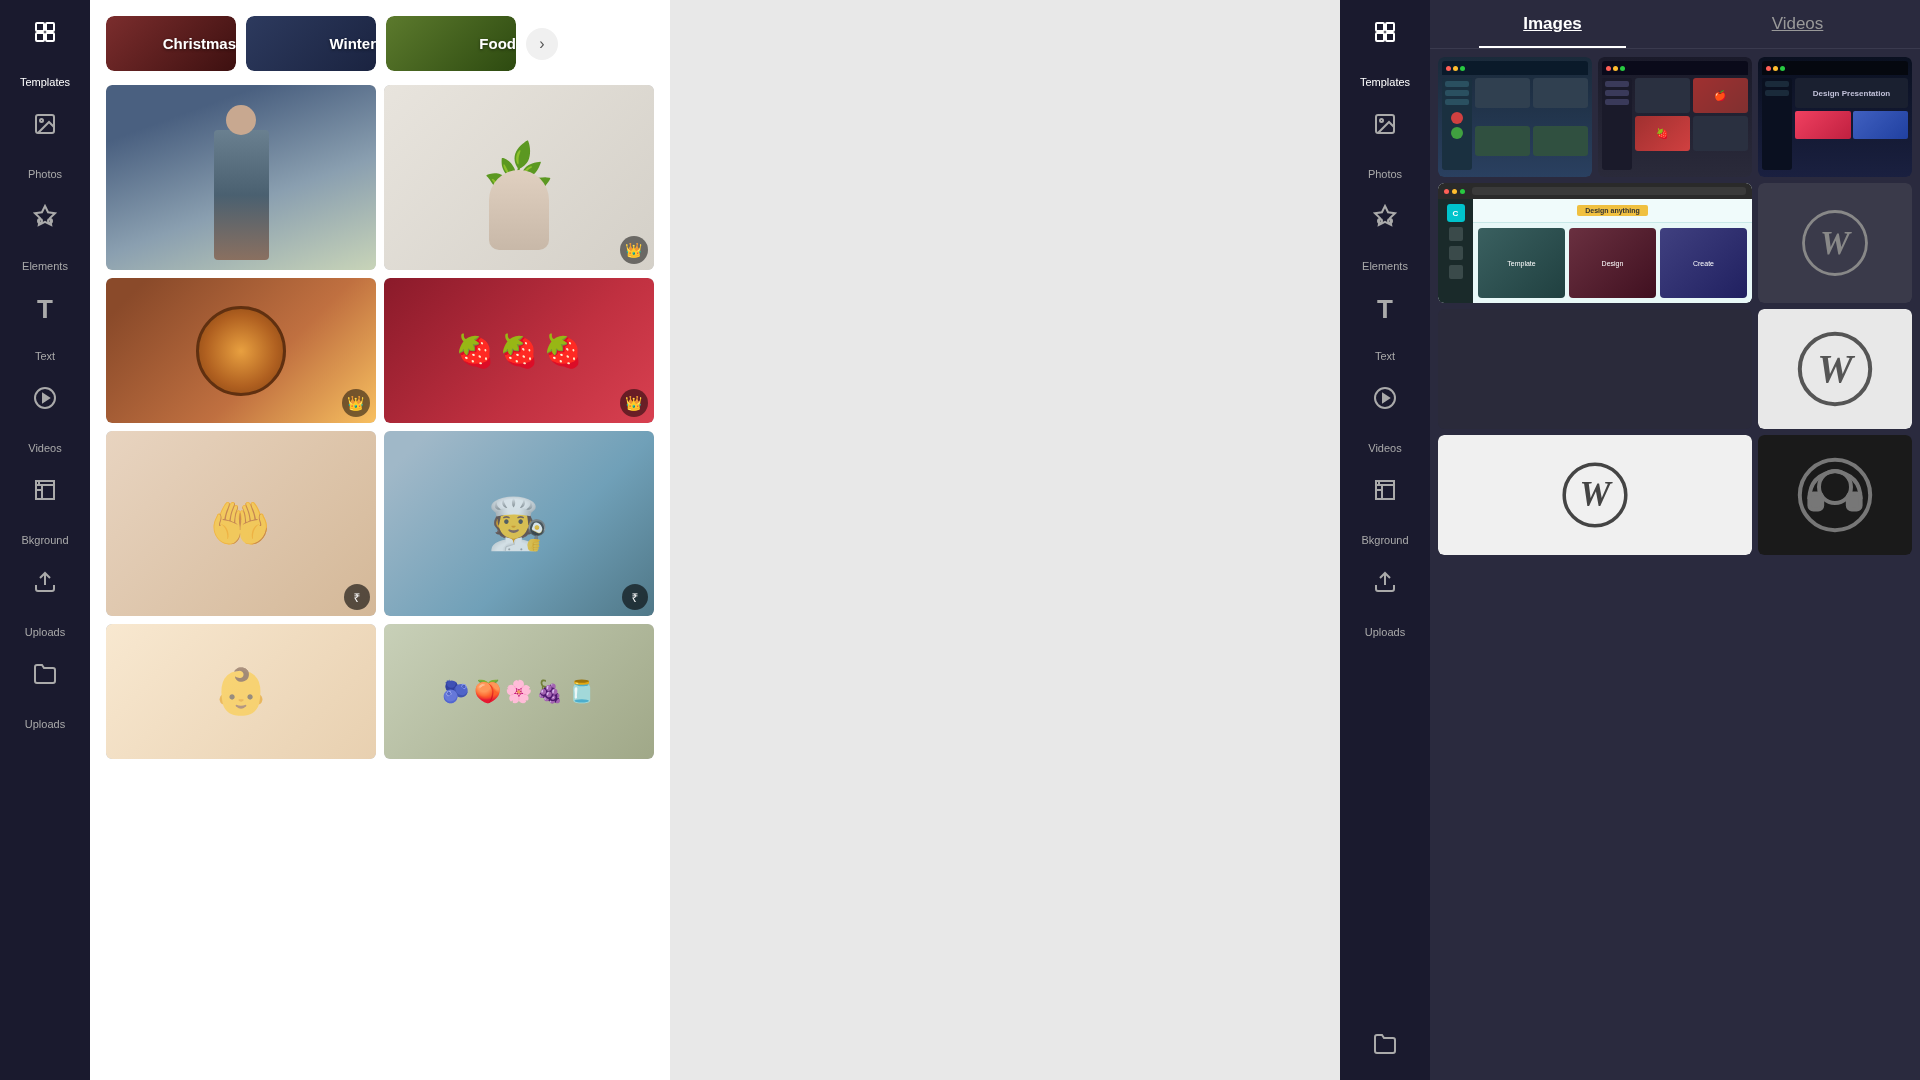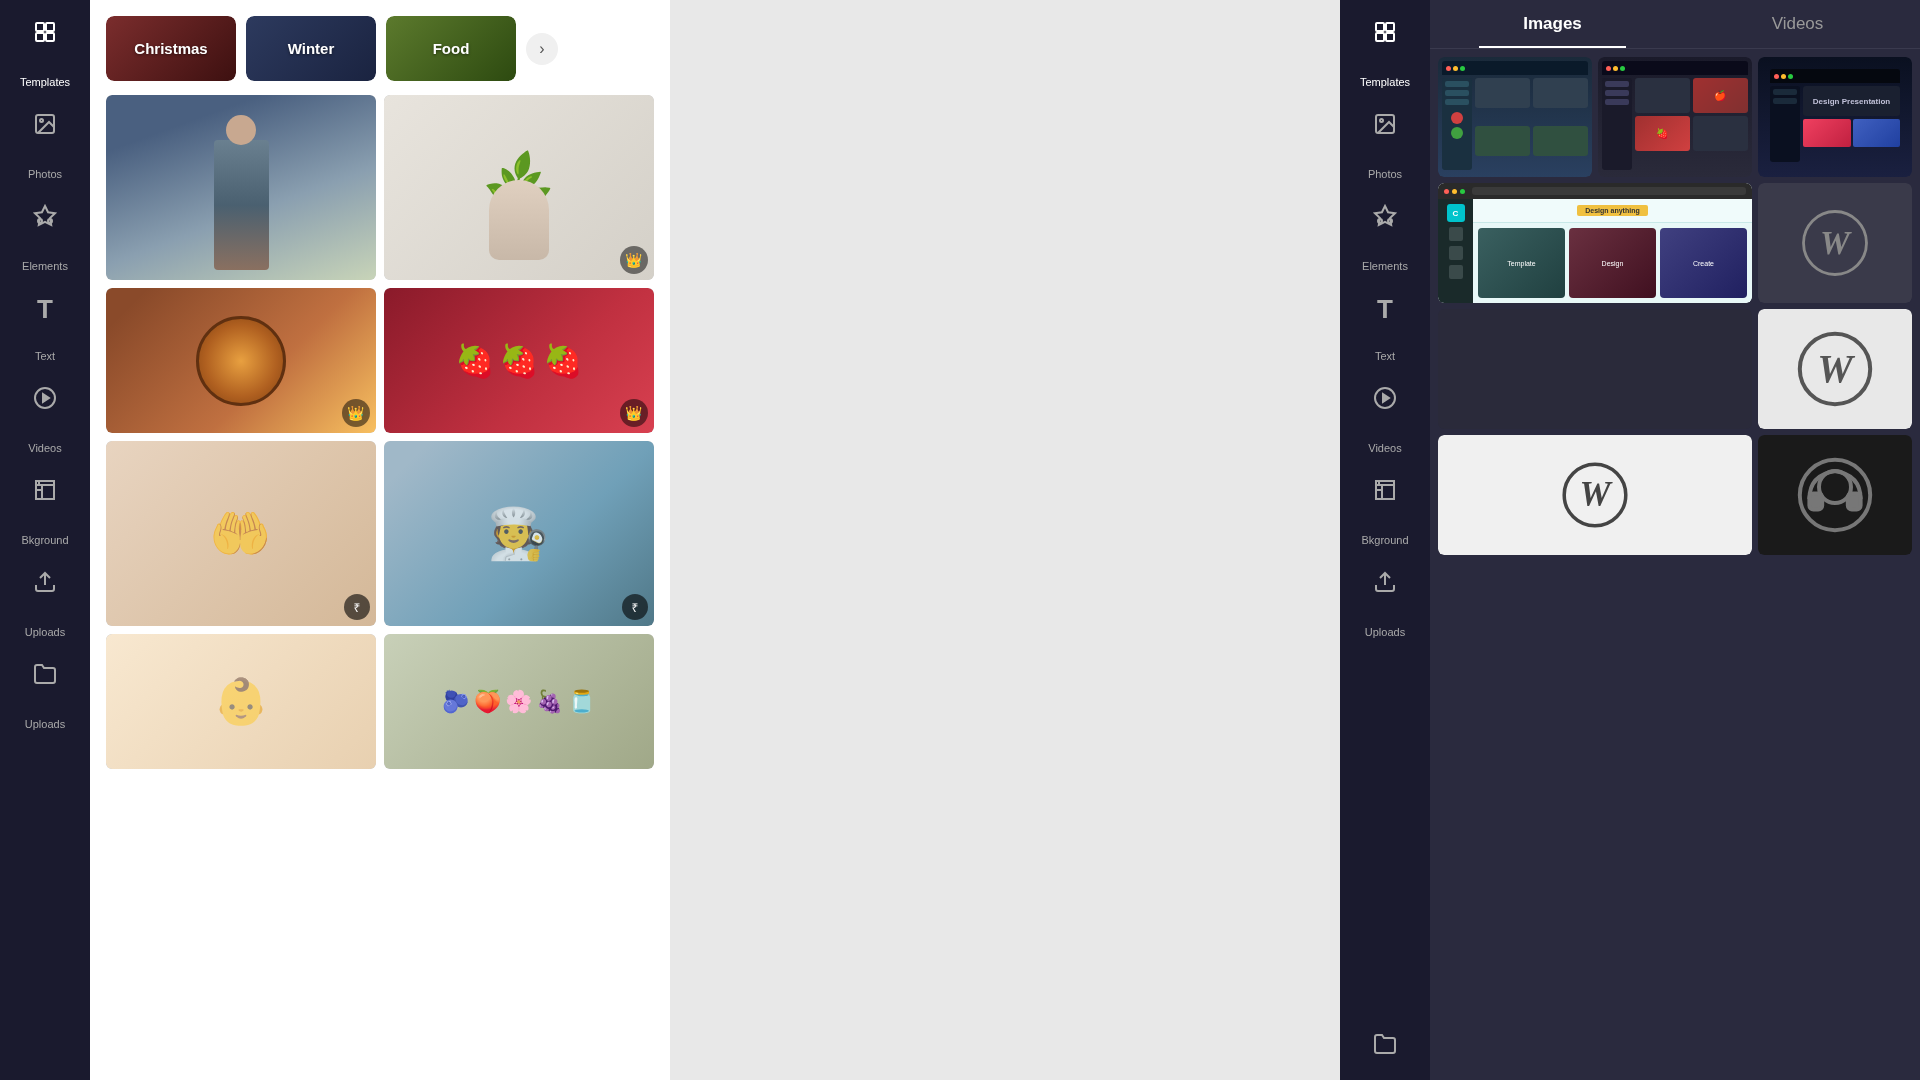--- a/index.html
+++ b/index.html
@@ -83,24 +83,24 @@
     }
     .category-chip {
       border-radius: 8px;
       overflow: hidden;
       position: relative;
       cursor: pointer;
       flex-shrink: 0;
     }
     .chip-inner {
       width: 130px;
-      height: 65px;
-      display: flex;
-      align-items: center;
-      justify-content: center;
+      height: 55px;
+      display: flex;
+      align-items: center;
+      justify-content: flex-end;
       font-weight: 700;
       font-size: 15px;
       color: #fff;
       border-radius: 8px;
       background-size: cover;
       background-position: center;
       text-shadow: 0 1px 3px rgba(0,0,0,0.5);
     }
     .chip-christmas { background: linear-gradient(135deg, #7b2d2d 0%, #3d1010 100%); }
     .chip-winter { background: linear-gradient(135deg, #2d3a5e 0%, #1a2340 100%); }
@@ -231,20 +231,21 @@
       border-bottom: 1px solid #3a3a4e;
     }
     .media-tab {
       flex: 1;
       text-align: center;
       padding: 14px;
       font-size: 17px;
       color: #999;
       cursor: pointer;
       position: relative;
+      text-decoration: underline;
     }
     .media-tab.active {
       color: #fff;
       font-weight: 600;
     }
     .media-tab.active::after {
       content: '';
       position: absolute;
       bottom: 0;
       left: 20%;
@@ -607,21 +608,21 @@
               <div style="background:linear-gradient(135deg,#a03030 0%,#803030 100%);border-radius:3px;height:35px;display:flex;align-items:center;justify-content:center;font-size:10px;">🍎</div>
               <div style="background:linear-gradient(135deg,#a03030 0%,#d04040 100%);border-radius:3px;height:35px;display:flex;align-items:center;justify-content:center;font-size:10px;">🍓</div>
               <div style="background:#2a3040;border-radius:3px;height:35px;"></div>
             </div>
           </div>
         </div>
       </div>
     </div>
 
     <div class="upload-item">
-      <div style="width:100%;height:100%;background:linear-gradient(180deg,#0a1020 0%,#1a2040 100%);border-radius:6px;padding:12px;overflow:hidden;">
+      <div style="width:100%;height:100%;background:linear-gradient(180deg,#0a1020 0%,#1a2040 100%);border-radius:6px;padding:4px;overflow:hidden;">
         <div style="width:100%;height:14px;background:#05080f;border-radius:3px 3px 0 0;display:flex;align-items:center;gap:2px;padding:0 4px;">
           <div style="width:5px;height:5px;border-radius:50%;background:#ff5f57;"></div>
           <div style="width:5px;height:5px;border-radius:50%;background:#ffbd2e;"></div>
           <div style="width:5px;height:5px;border-radius:50%;background:#28ca41;"></div>
         </div>
         <div style="display:grid;grid-template-columns:30px 1fr;gap:3px;margin-top:3px;height:calc(100% - 20px);">
           <div style="background:#0a1020;border-radius:3px;display:flex;flex-direction:column;gap:3px;padding:3px;">
             <div style="height:6px;background:#1a2a3a;border-radius:2px;"></div>
             <div style="height:6px;background:#1a2a3a;border-radius:2px;"></div>
           </div>

